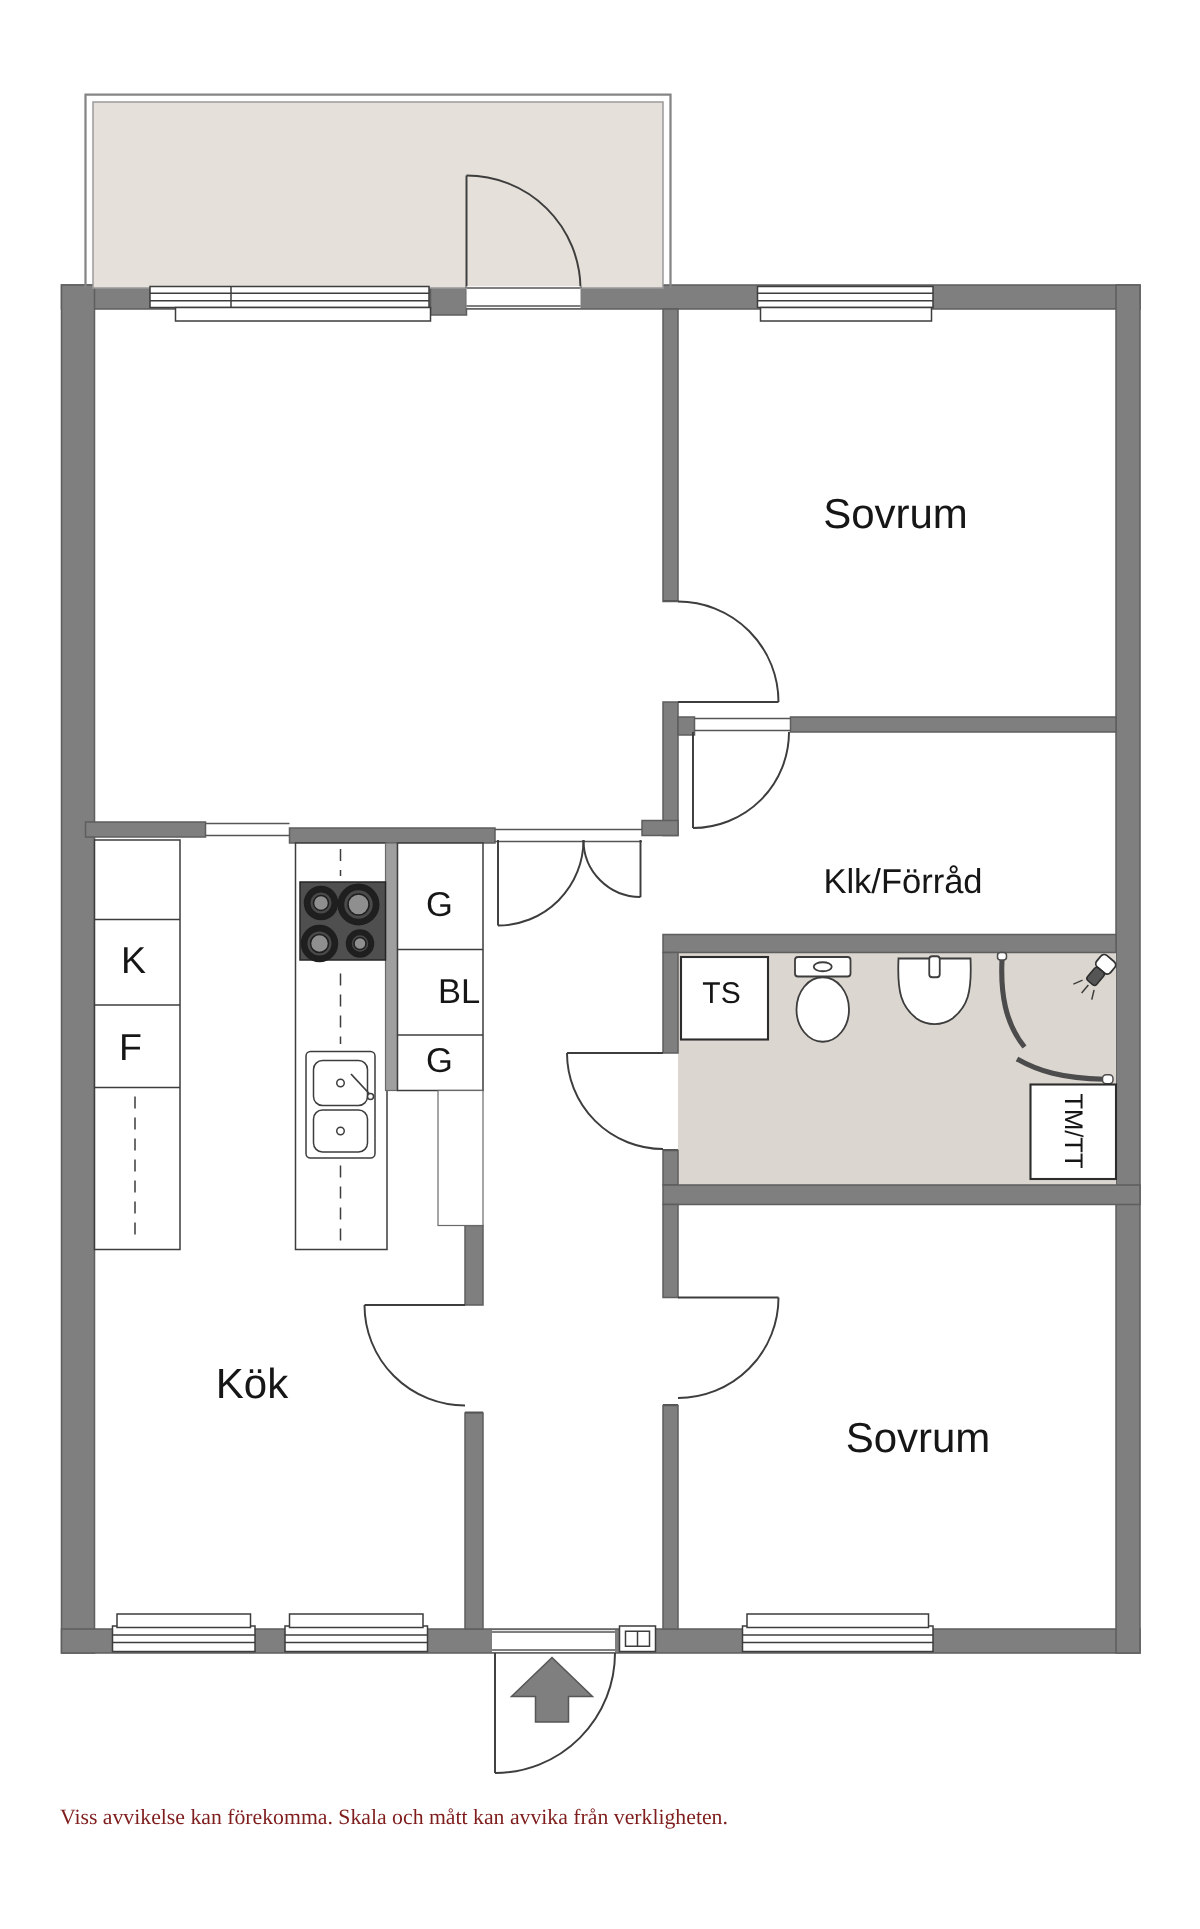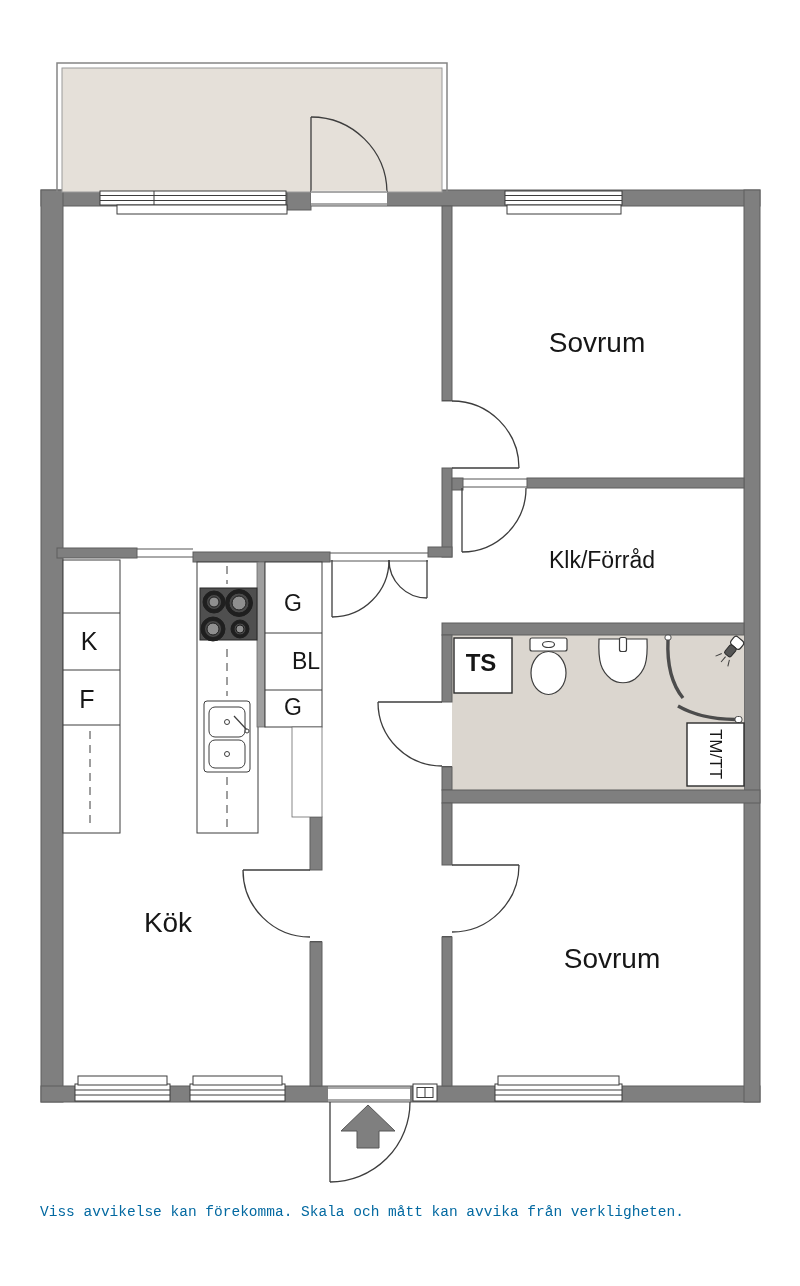--- a/index.html
+++ b/index.html
@@ -5,24 +5,24 @@
   html,body{margin:0;padding:0;background:#ffffff;}
   #stage{position:relative;width:800px;height:1286px;background:#ffffff;overflow:hidden;
          font-family:"Liberation Sans", sans-serif;}
   #plan-svg{position:absolute;left:0;top:0;}
   .lbl{position:absolute;transform:translate(-50%,-50%);color:#161616;white-space:nowrap;
        font-family:"Liberation Sans", sans-serif;}
   .room-lbl{font-size:28px;}
   .room-lbl-sm{font-size:23px;}
   .unit-lbl{font-size:25px;}
   .cab-lbl{font-size:23px;}
-  .ts-lbl{font-size:24px;font-weight:bold;}
+  .ts-lbl{font-size:20px;}
   .tmtt-lbl{font-size:17px;transform:translate(-50%,-50%) rotate(90deg);}
-  .disclaimer{position:absolute;left:40px;top:1204px;font-size:14.5px;color:#0369a1;
-              font-family:Liberation Mono, monospace;}
+  .disclaimer{position:absolute;left:40px;top:1204px;font-size:14.5px;color:#7f1d1d;
+              font-family:Liberation Serif, serif;}
 </style>
 </head>
 <body>
 
 <div id="stage">
 
 <svg id="plan-svg" width="800" height="1286" viewBox="0 0 800 1286">
 
   <g fill="var(--wall,#7f7f7f)" stroke="var(--wall-edge,#5e5e5e)" stroke-width="1">
     <rect x="41" y="190" width="719" height="16"></rect>
@@ -227,21 +227,21 @@
     <g>
       <line x1="330" y1="1102" x2="330" y2="1182"></line>
       <path d="M 410 1102 A 80 80 0 0 1 330 1182"></path>
     </g>
   </g>
 
   <polygon points="368,1105 395,1131 379,1131 379,1148 357,1148 357,1131 341,1131" fill="var(--wall,#7f7f7f)" stroke="#565656" stroke-width="1"></polygon>
 </svg>
 
   <div class="lbl room-lbl" style="left:597px;top:343px">Sovrum</div>
-  <div class="lbl room-lbl-sm" style="left:602px;top:560px">Klk/Förråd</div>
+  <div class="lbl room-lbl-sm" style="left:602px;top:588px">Klk/Förråd</div>
   <div class="lbl room-lbl" style="left:168px;top:923px">Kök</div>
   <div class="lbl room-lbl" style="left:612px;top:959px">Sovrum</div>
 
   <div class="lbl unit-lbl" style="left:89px;top:641px">K</div>
   <div class="lbl unit-lbl" style="left:87px;top:699px">F</div>
   <div class="lbl cab-lbl" style="left:293px;top:603px">G</div>
   <div class="lbl cab-lbl" style="left:306px;top:661px">BL</div>
   <div class="lbl cab-lbl" style="left:293px;top:707px">G</div>
   <div class="lbl ts-lbl" style="left:481px;top:663px">TS</div>
   <div class="lbl tmtt-lbl" style="left:715px;top:754px">TM/TT</div>

